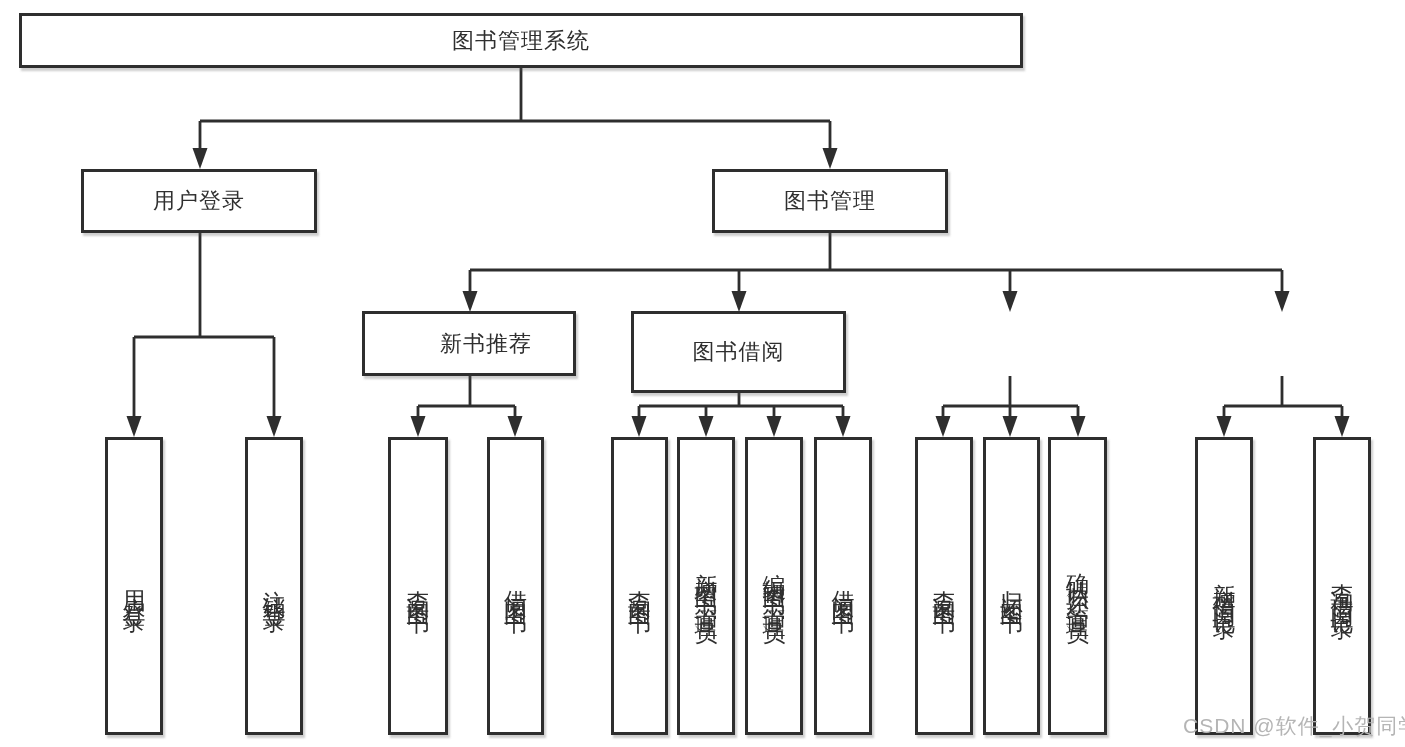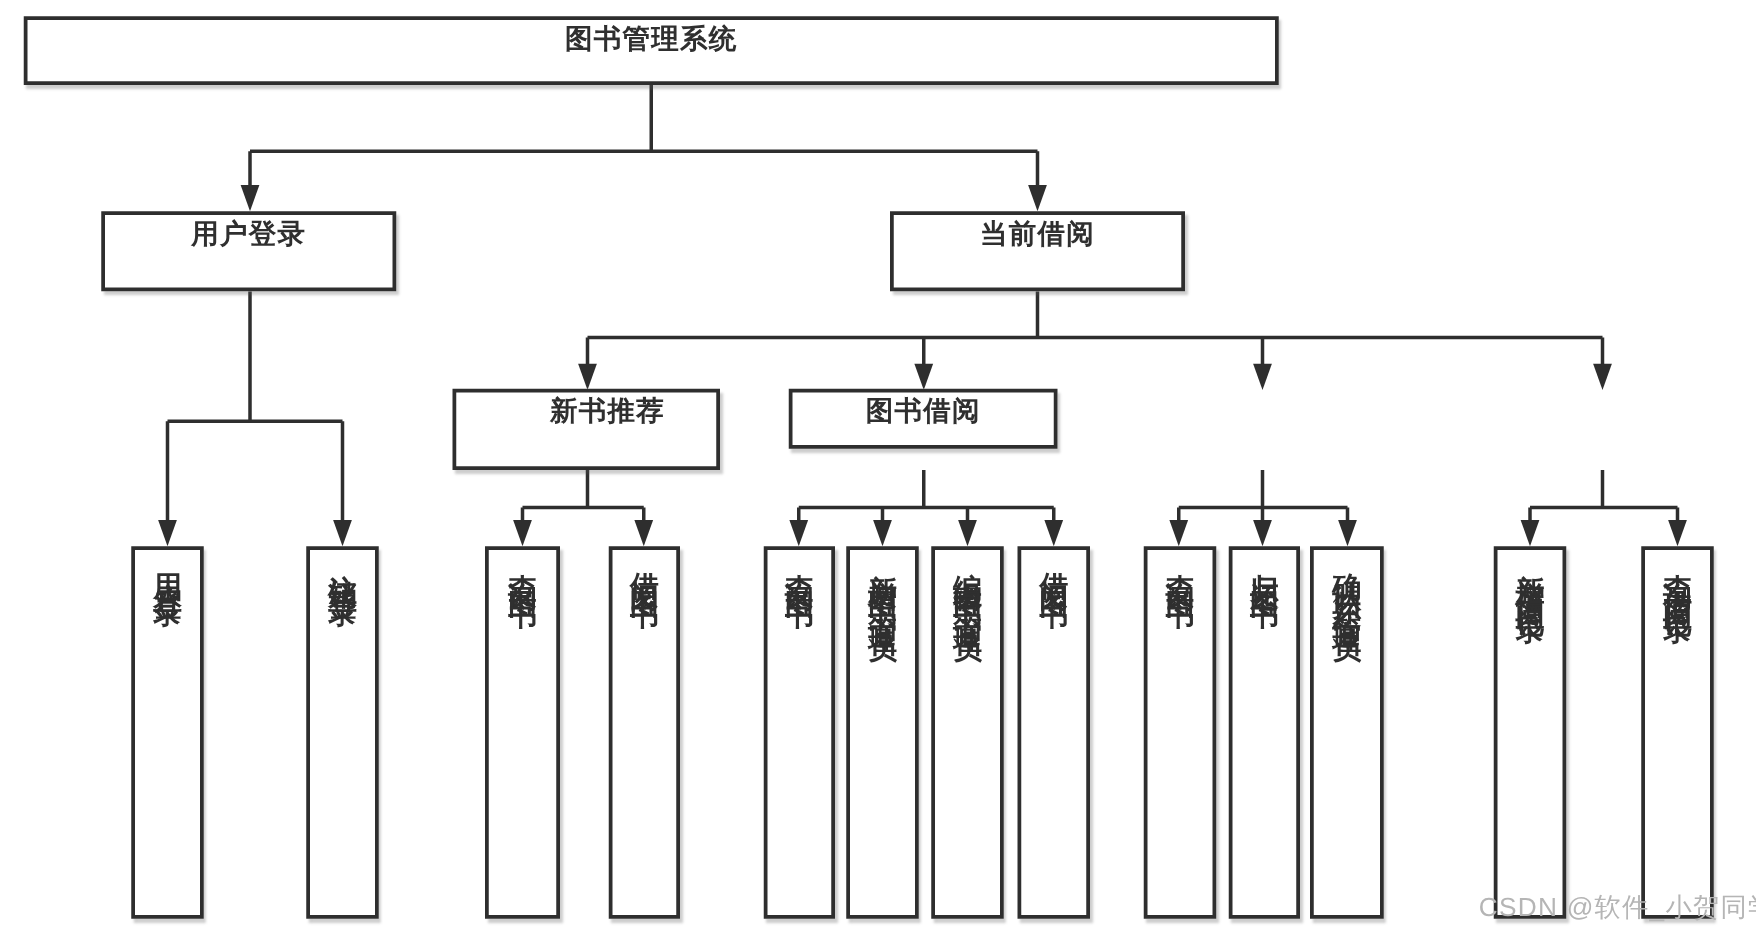--- a/index.html
+++ b/index.html
@@ -19,24 +19,23 @@
     width: 1405px; height: 747px;
     z-index: 1;
   }
   .box {
     position: absolute;
     box-sizing: border-box;
     border: 3px solid #2e2e2e;
     background: #ffffff;
     box-shadow: 2px 3px 2px rgba(90,90,90,0.30);
     display: flex;
-    align-items: flex-start;
+    align-items: center;
     justify-content: center;
     z-index: 2;
-    font-weight: bold;
   }
   .h-label {
     font-size: 22px;
     letter-spacing: 1px;
     white-space: nowrap;
   }
   .v-label {
     writing-mode: vertical-rl;
     text-orientation: mixed;
     font-size: 23px;
@@ -119,27 +118,27 @@
   </svg>
 
   <div class="box" style="left:19px; top:13px; width:1004px; height:55px;">
     <span class="h-label">图书管理系统</span>
   </div>
 
   <div class="box" style="left:81px; top:169px; width:236px; height:64px;">
     <span class="h-label">用户登录</span>
   </div>
   <div class="box" style="left:712px; top:169px; width:236px; height:64px;">
-    <span class="h-label">当前借阅</span>
+    <span class="h-label">图书管理</span>
   </div>
 
   <div class="box" style="left:362px; top:311px; width:214px; height:65px;padding-left:34px;">
     <span class="h-label">新书推荐</span>
   </div>
-  <div class="box" style="left:631px; top:311px; width:215px; height:48px;">
+  <div class="box" style="left:631px; top:311px; width:215px; height:82px;">
     <span class="h-label">图书借阅</span>
   </div>
 
   <div class="box" style="left:105px; top:437px; width:58px; height:298px;">
     <span class="v-label">用户登录</span>
   </div>
   <div class="box" style="left:245px; top:437px; width:58px; height:298px;">
     <span class="v-label">注销登录</span>
   </div>
 

